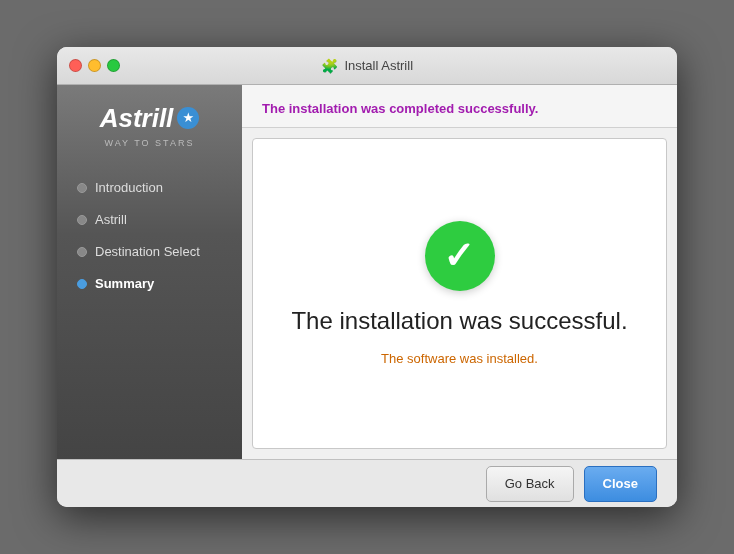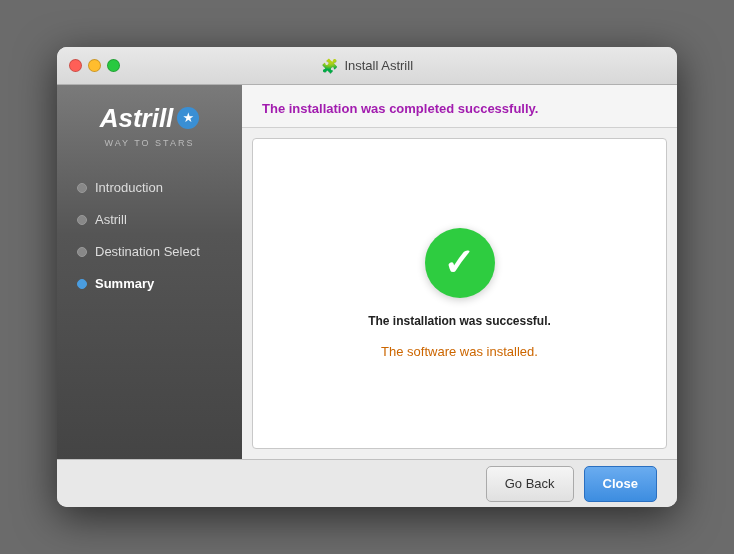--- a/index.html
+++ b/index.html
@@ -213,22 +213,22 @@
 
     .checkmark {
       color: white;
       font-size: 38px;
       font-weight: bold;
       line-height: 1;
       margin-top: -2px;
     }
 
     .success-title {
-      font-size: 12px;
-      font-weight: 700;
+      font-size: 24px;
+      font-weight: 400;
       color: #222;
     }
 
     .success-subtitle {
       font-size: 13px;
       color: #cc6600;
       text-align: right;
     }
 
     .footer {

